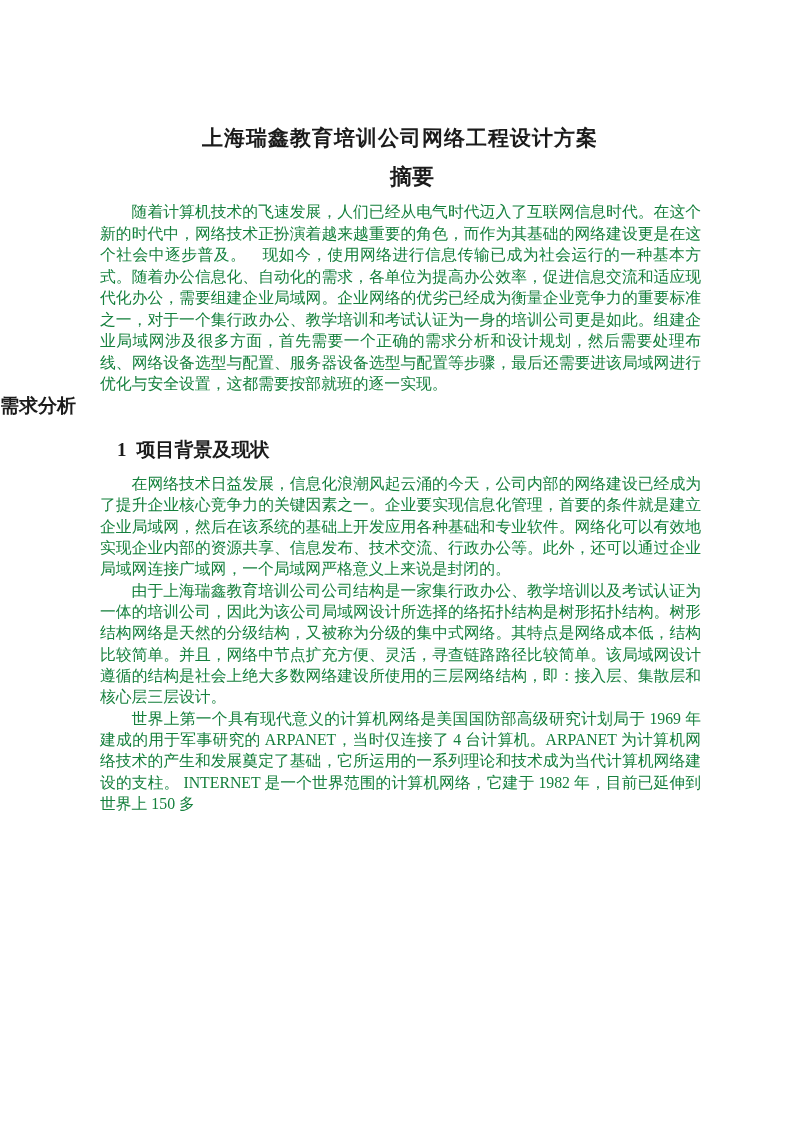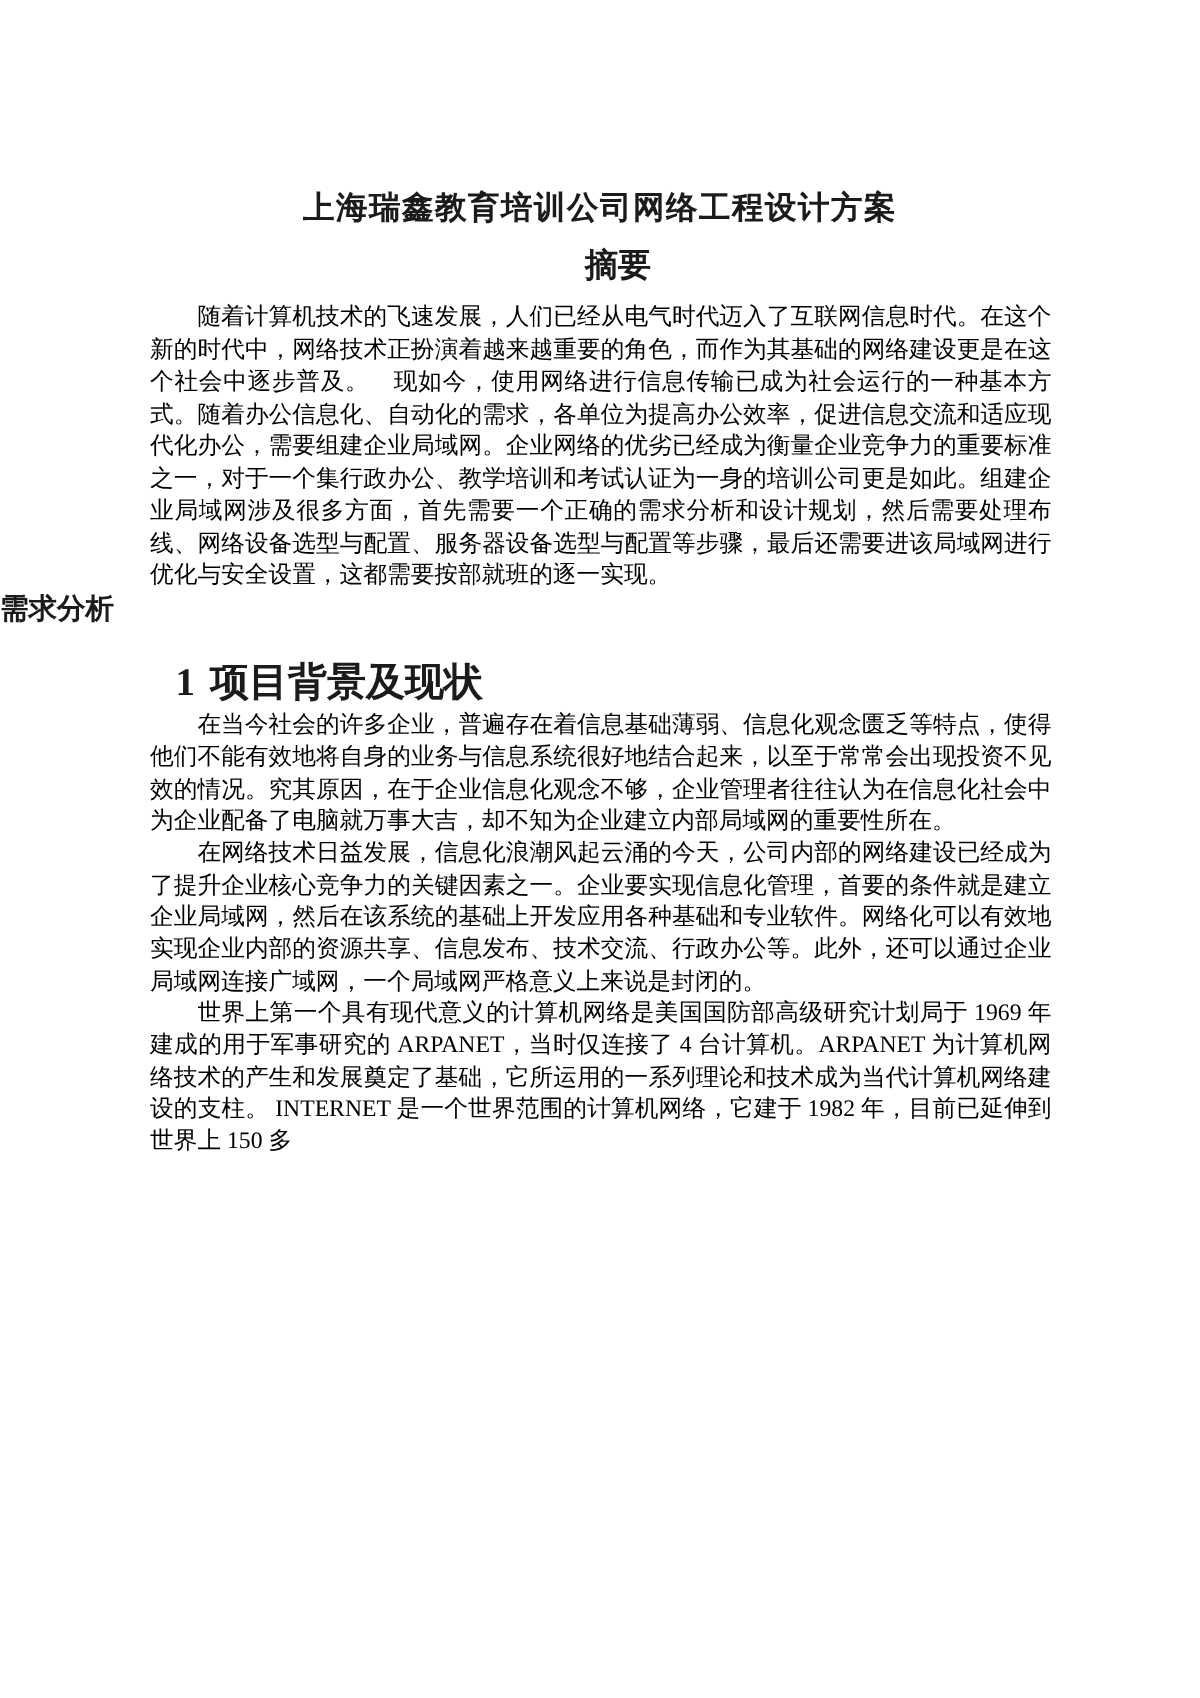--- a/index.html
+++ b/index.html
@@ -37,21 +37,21 @@
     font-size: 22px;
     font-weight: bold;
   }
   .body-text {
     font-size: 15.8px;
     line-height: 21.5px;
     text-align: justify;
     text-justify: inter-ideograph;
     text-indent: 2em;
     margin: 0;
-    color: #000000;
+    color: #15803d;
   }
   .abstract-paragraph {
     position: absolute;
     top: 201px;
     left: 100px;
     width: 601px;
   }
   .req-heading {
     position: absolute;
     top: 393px;
@@ -59,21 +59,21 @@
     width: 800px;
     margin: 0;
     font-size: 19px;
     font-weight: bold;
   }
   .sec1-heading {
     position: absolute;
     top: 437px;
     left: 117px;
     margin: 0;
-    font-size: 26px;
+    font-size: 19px;
     font-weight: bold;
   }
   .sec1-heading .sec-num {
     margin-right: 10px;
   }
   .body-block {
     position: absolute;
     top: 473px;
     left: 100px;
     width: 601px;
@@ -93,18 +93,18 @@
 
   <p class="body-text abstract-paragraph">随着计算机技术的飞速发展，人们已经从电气时代迈入了互联网信息时代。在这个新的时代中，网络技术正扮演着越来越重要的角色，而作为其基础的网络建设更是在这个社会中逐步普及。　现如今，使用网络进行信息传输已成为社会运行的一种基本方式。随着办公信息化、自动化的需求，各单位为提高办公效率，促进信息交流和适应现代化办公，需要组建企业局域网。企业网络的优劣已经成为衡量企业竞争力的重要标准之一，对于一个集行政办公、教学培训和考试认证为一身的培训公司更是如此。组建企业局域网涉及很多方面，首先需要一个正确的需求分析和设计规划，然后需要处理布线、网络设备选型与配置、服务器设备选型与配置等步骤，最后还需要进该局域网进行优化与安全设置，这都需要按部就班的逐一实现。</p>
 
   <h2 class="req-heading">需求分析</h2>
 
   <h3 class="sec1-heading">
     <span class="sec-num">1</span><span>项目背景及现状</span>
   </h3>
 
   <div class="body-block">
-    <p class="body-text">在当今社会的许多企业，普遍存在着信息基础薄弱、信息化观念匮乏等特点，使得他们不能有效地将自身的业务与信息系统很好地结合起来，以至于常常会出现投资不见效的情况。究其原因，在于企业信息化观念不够，企业管理者往往认为在信息化社会中为企业配备了电脑就万事大吉，却不知为企业建立内部局域网的重要性所在。</p>
     <p class="body-text">在网络技术日益发展，信息化浪潮风起云涌的今天，公司内部的网络建设已经成为了提升企业核心竞争力的关键因素之一。企业要实现信息化管理，首要的条件就是建立企业局域网，然后在该系统的基础上开发应用各种基础和专业软件。网络化可以有效地实现企业内部的资源共享、信息发布、技术交流、行政办公等。此外，还可以通过企业局域网连接广域网，一个局域网严格意义上来说是封闭的。</p>
+    <p class="body-text">由于上海瑞鑫教育培训公司公司结构是一家集行政办公、教学培训以及考试认证为一体的培训公司，因此为该公司局域网设计所选择的络拓扑结构是树形拓扑结构。树形结构网络是天然的分级结构，又被称为分级的集中式网络。其特点是网络成本低，结构比较简单。并且，网络中节点扩充方便、灵活，寻查链路路径比较简单。该局域网设计遵循的结构是社会上绝大多数网络建设所使用的三层网络结构，即：接入层、集散层和核心层三层设计。</p>
     <p class="body-text">世界上第一个具有现代意义的计算机网络是美国国防部高级研究计划局于 1969 年建成的用于军事研究的 ARPANET，当时仅连接了 4 台计算机。ARPANET 为计算机网络技术的产生和发展奠定了基础，它所运用的一系列理论和技术成为当代计算机网络建设的支柱。 INTERNET 是一个世界范围的计算机网络，它建于 1982 年，目前已延伸到世界上 150 多</p>
   </div>
 
 </div>
 
 </body></html>

